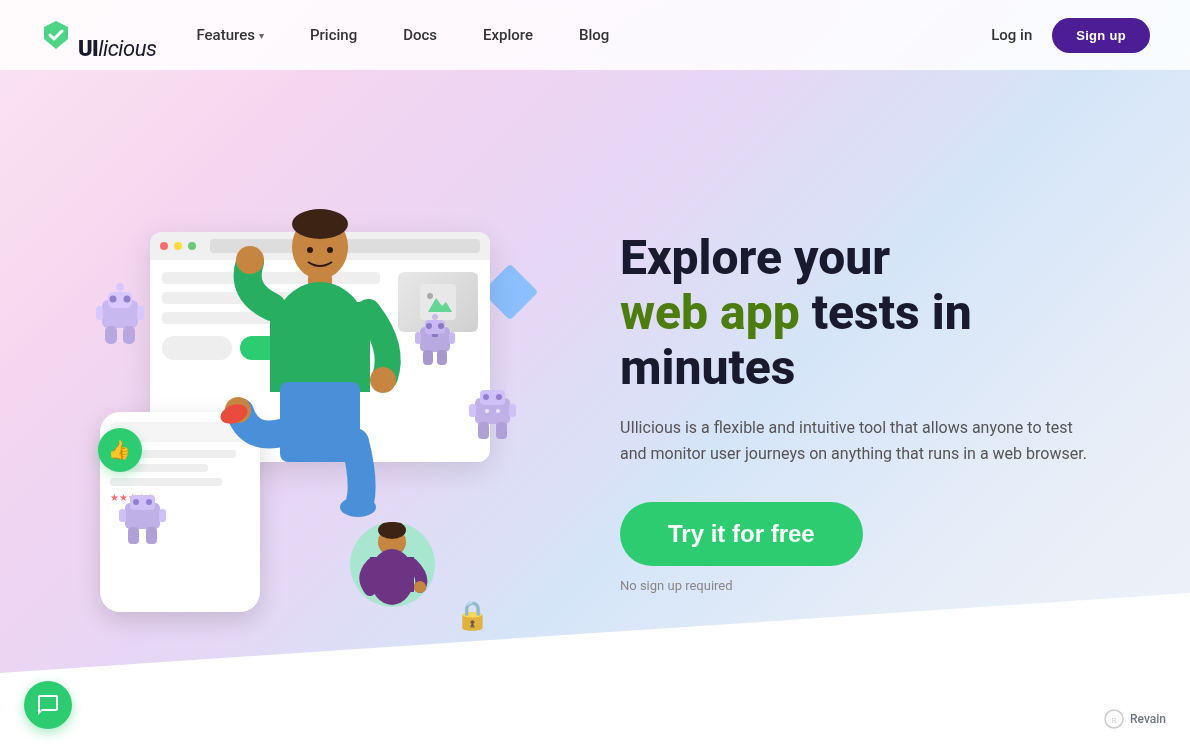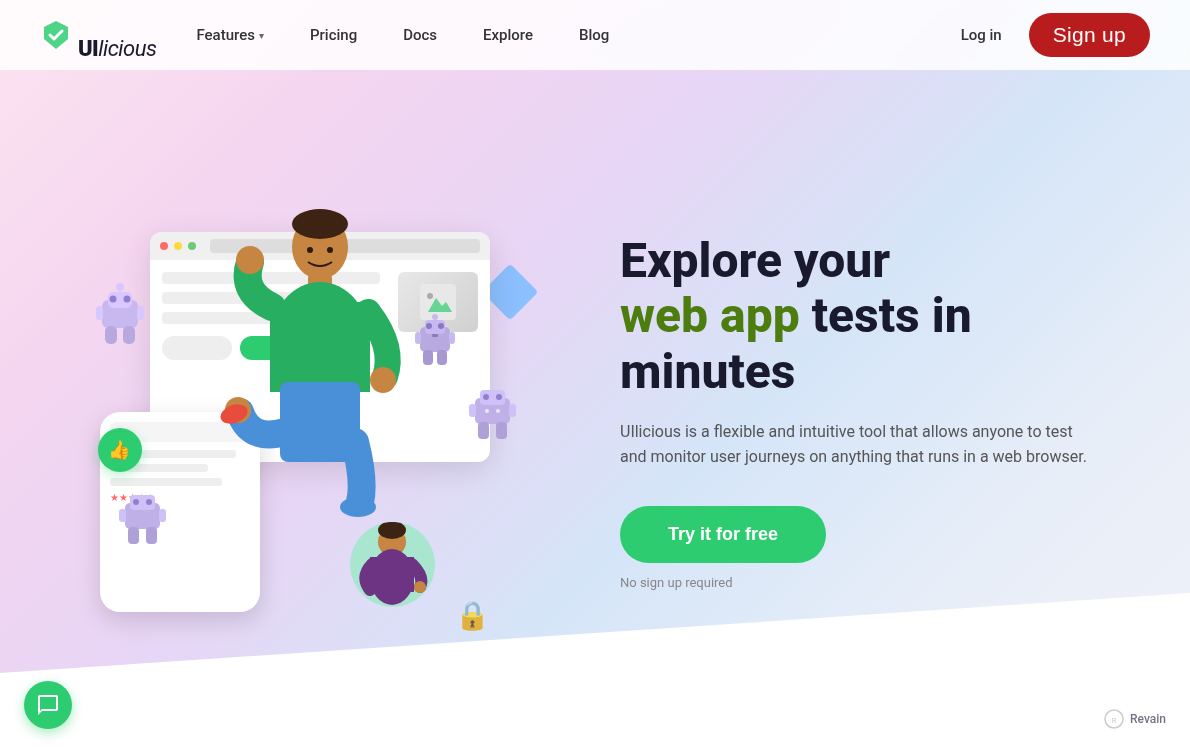--- a/index.html
+++ b/index.html
@@ -89,39 +89,39 @@
     }
 
     .nav-link .chevron {
       font-size: 10px;
       color: #666;
     }
 
     .nav-right {
       display: flex;
       align-items: center;
-      gap: 27px;
+      gap: 20px;
     }
 
     .login-link {
       font-size: 15px;
       color: #333;
       text-decoration: none;
       font-weight: 500;
       cursor: pointer;
     }
 
     .signup-btn {
-      background: #b91c1c;
+      background: #4c1d95;
       color: white;
       border: none;
       padding: 10px 24px;
       border-radius: 25px;
-      font-size: 21px;
-      font-weight: 400;
+      font-size: 13px;
+      font-weight: 700;
       cursor: pointer;
       letter-spacing: 0.3px;
     }
 
     
     .hero {
       position: relative;
       z-index: 5;
       display: flex;
       align-items: center;
@@ -170,21 +170,21 @@
       max-width: 480px;
       margin-bottom: 36px;
     }
 
     .cta-btn {
       background: #2ecc71;
       color: white;
       border: none;
       padding: 18px 48px;
       border-radius: 40px;
-      font-size: 18px;
+      font-size: 24px;
       font-weight: 700;
       cursor: pointer;
       display: inline-block;
       margin-bottom: 12px;
     }
 
     .cta-subtext {
       font-size: 13px;
       color: #888;
       display: block;

